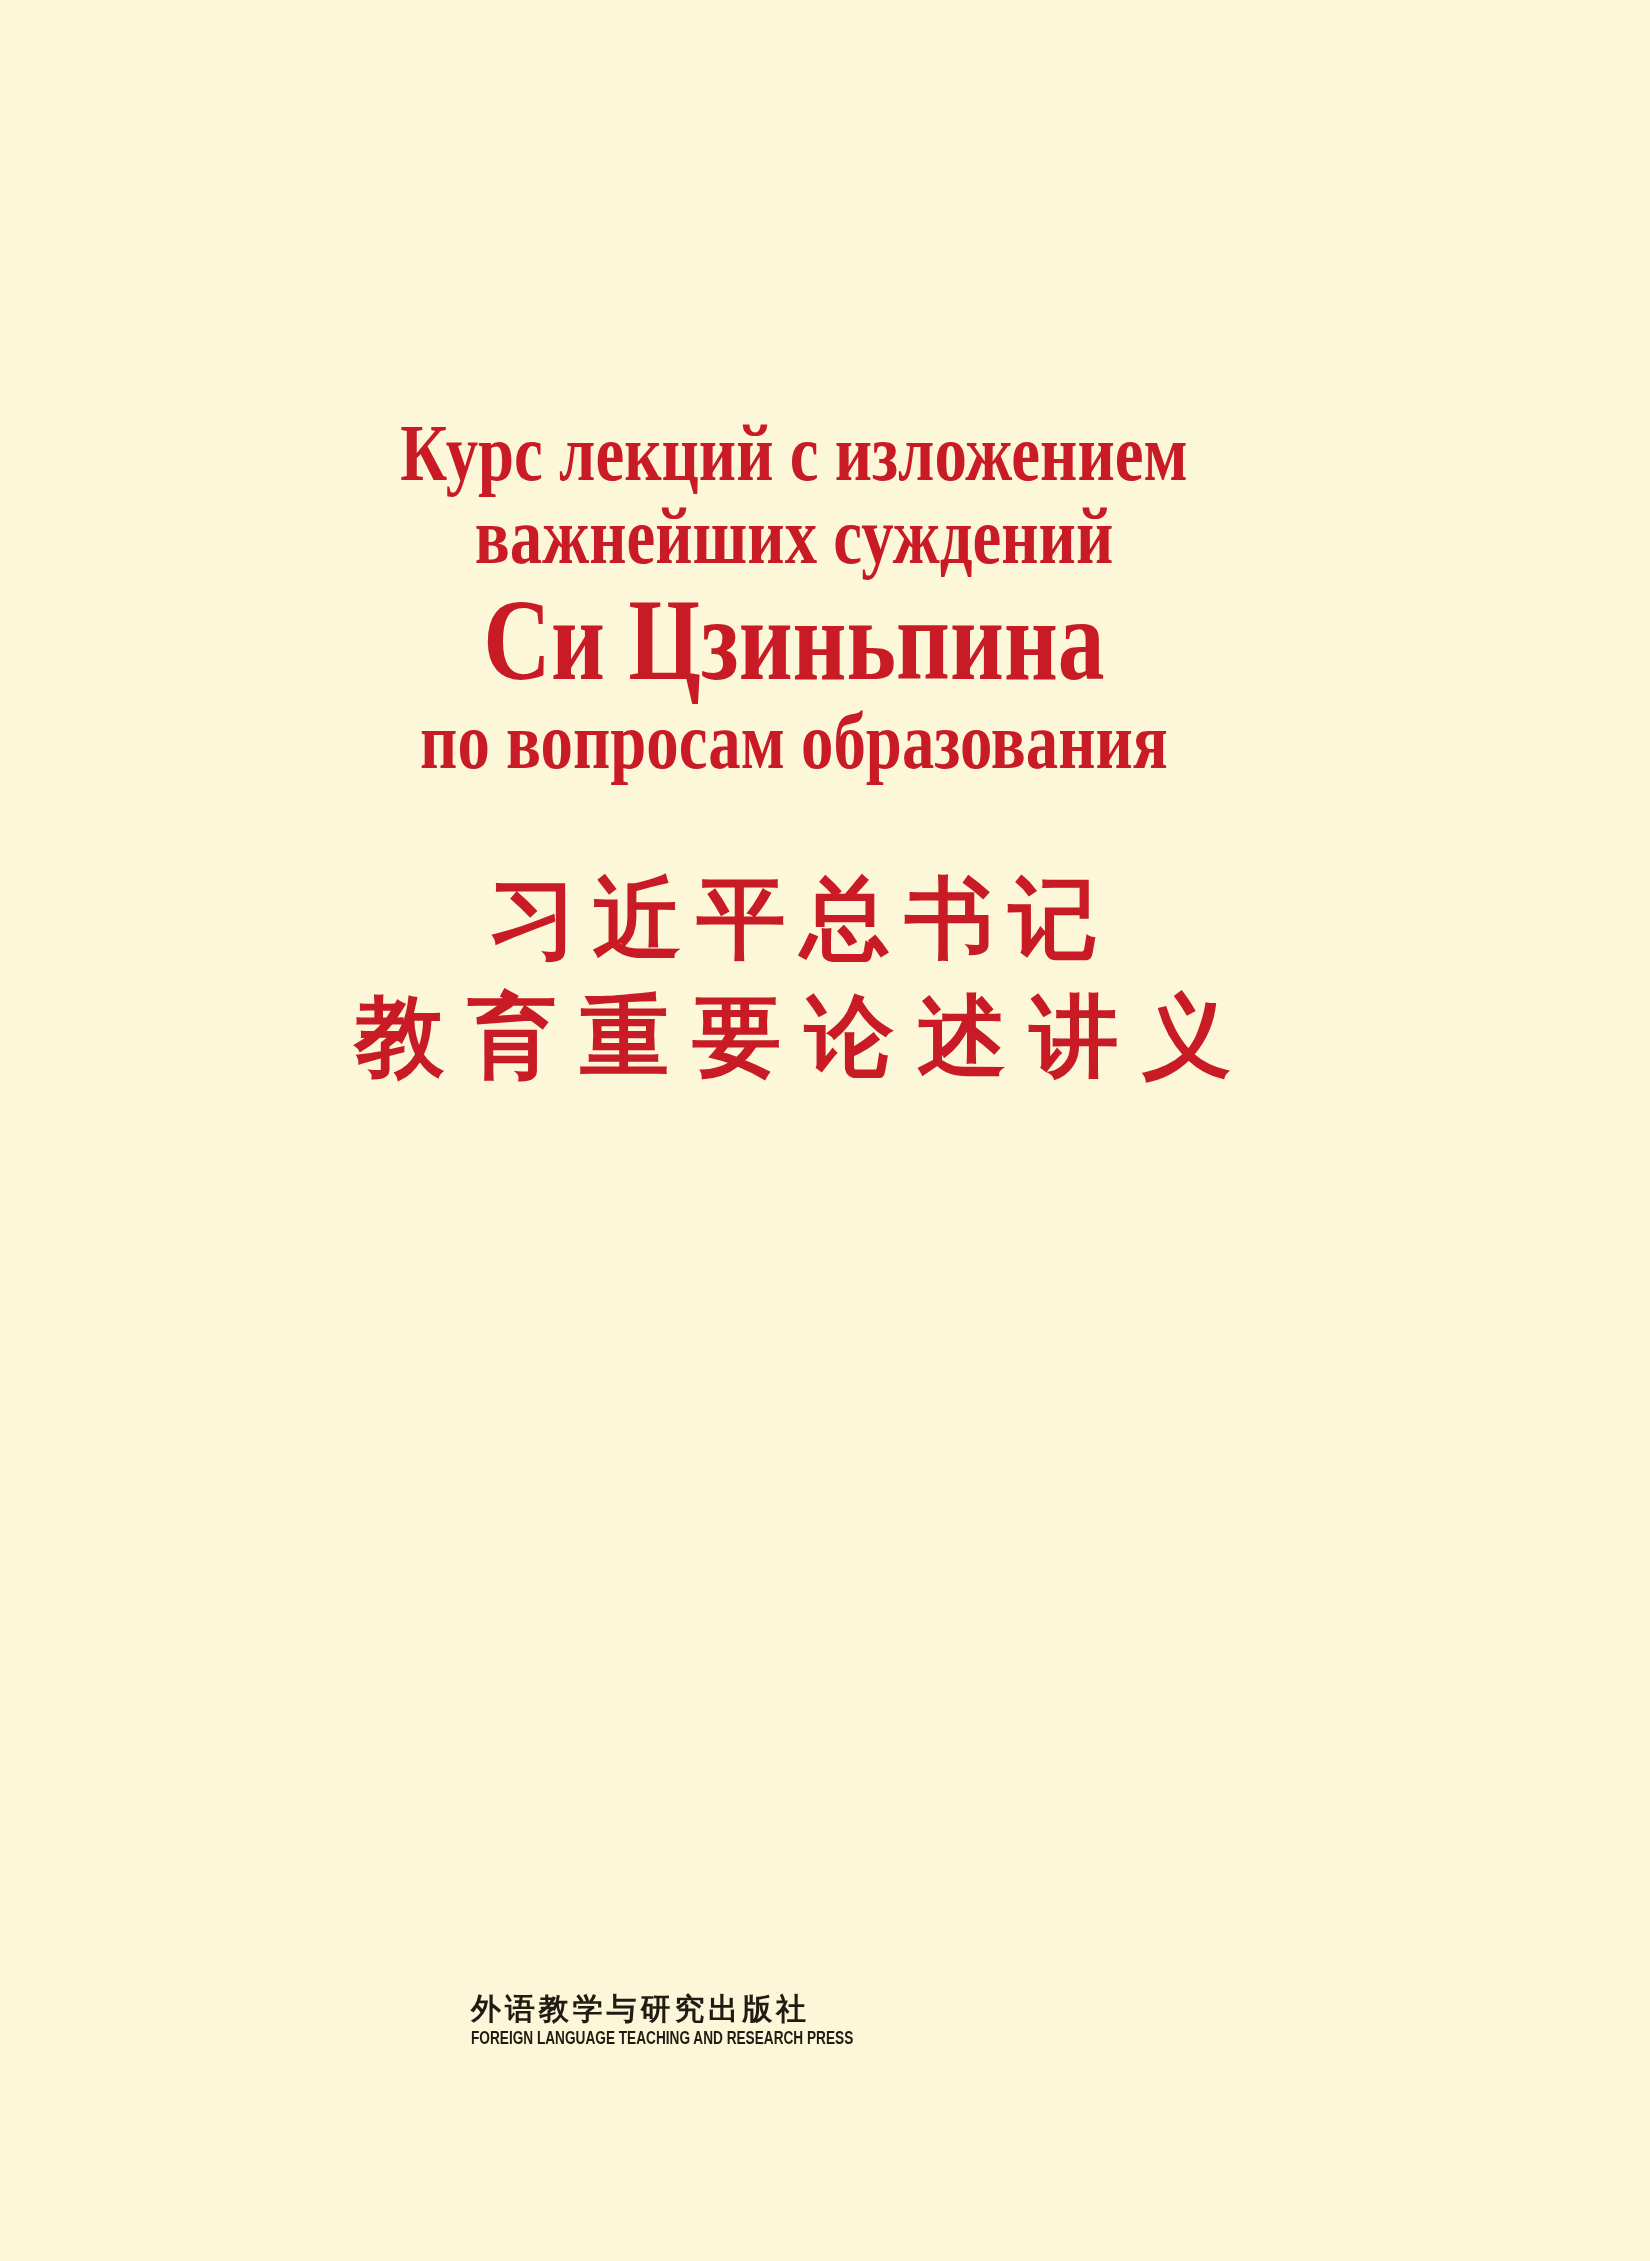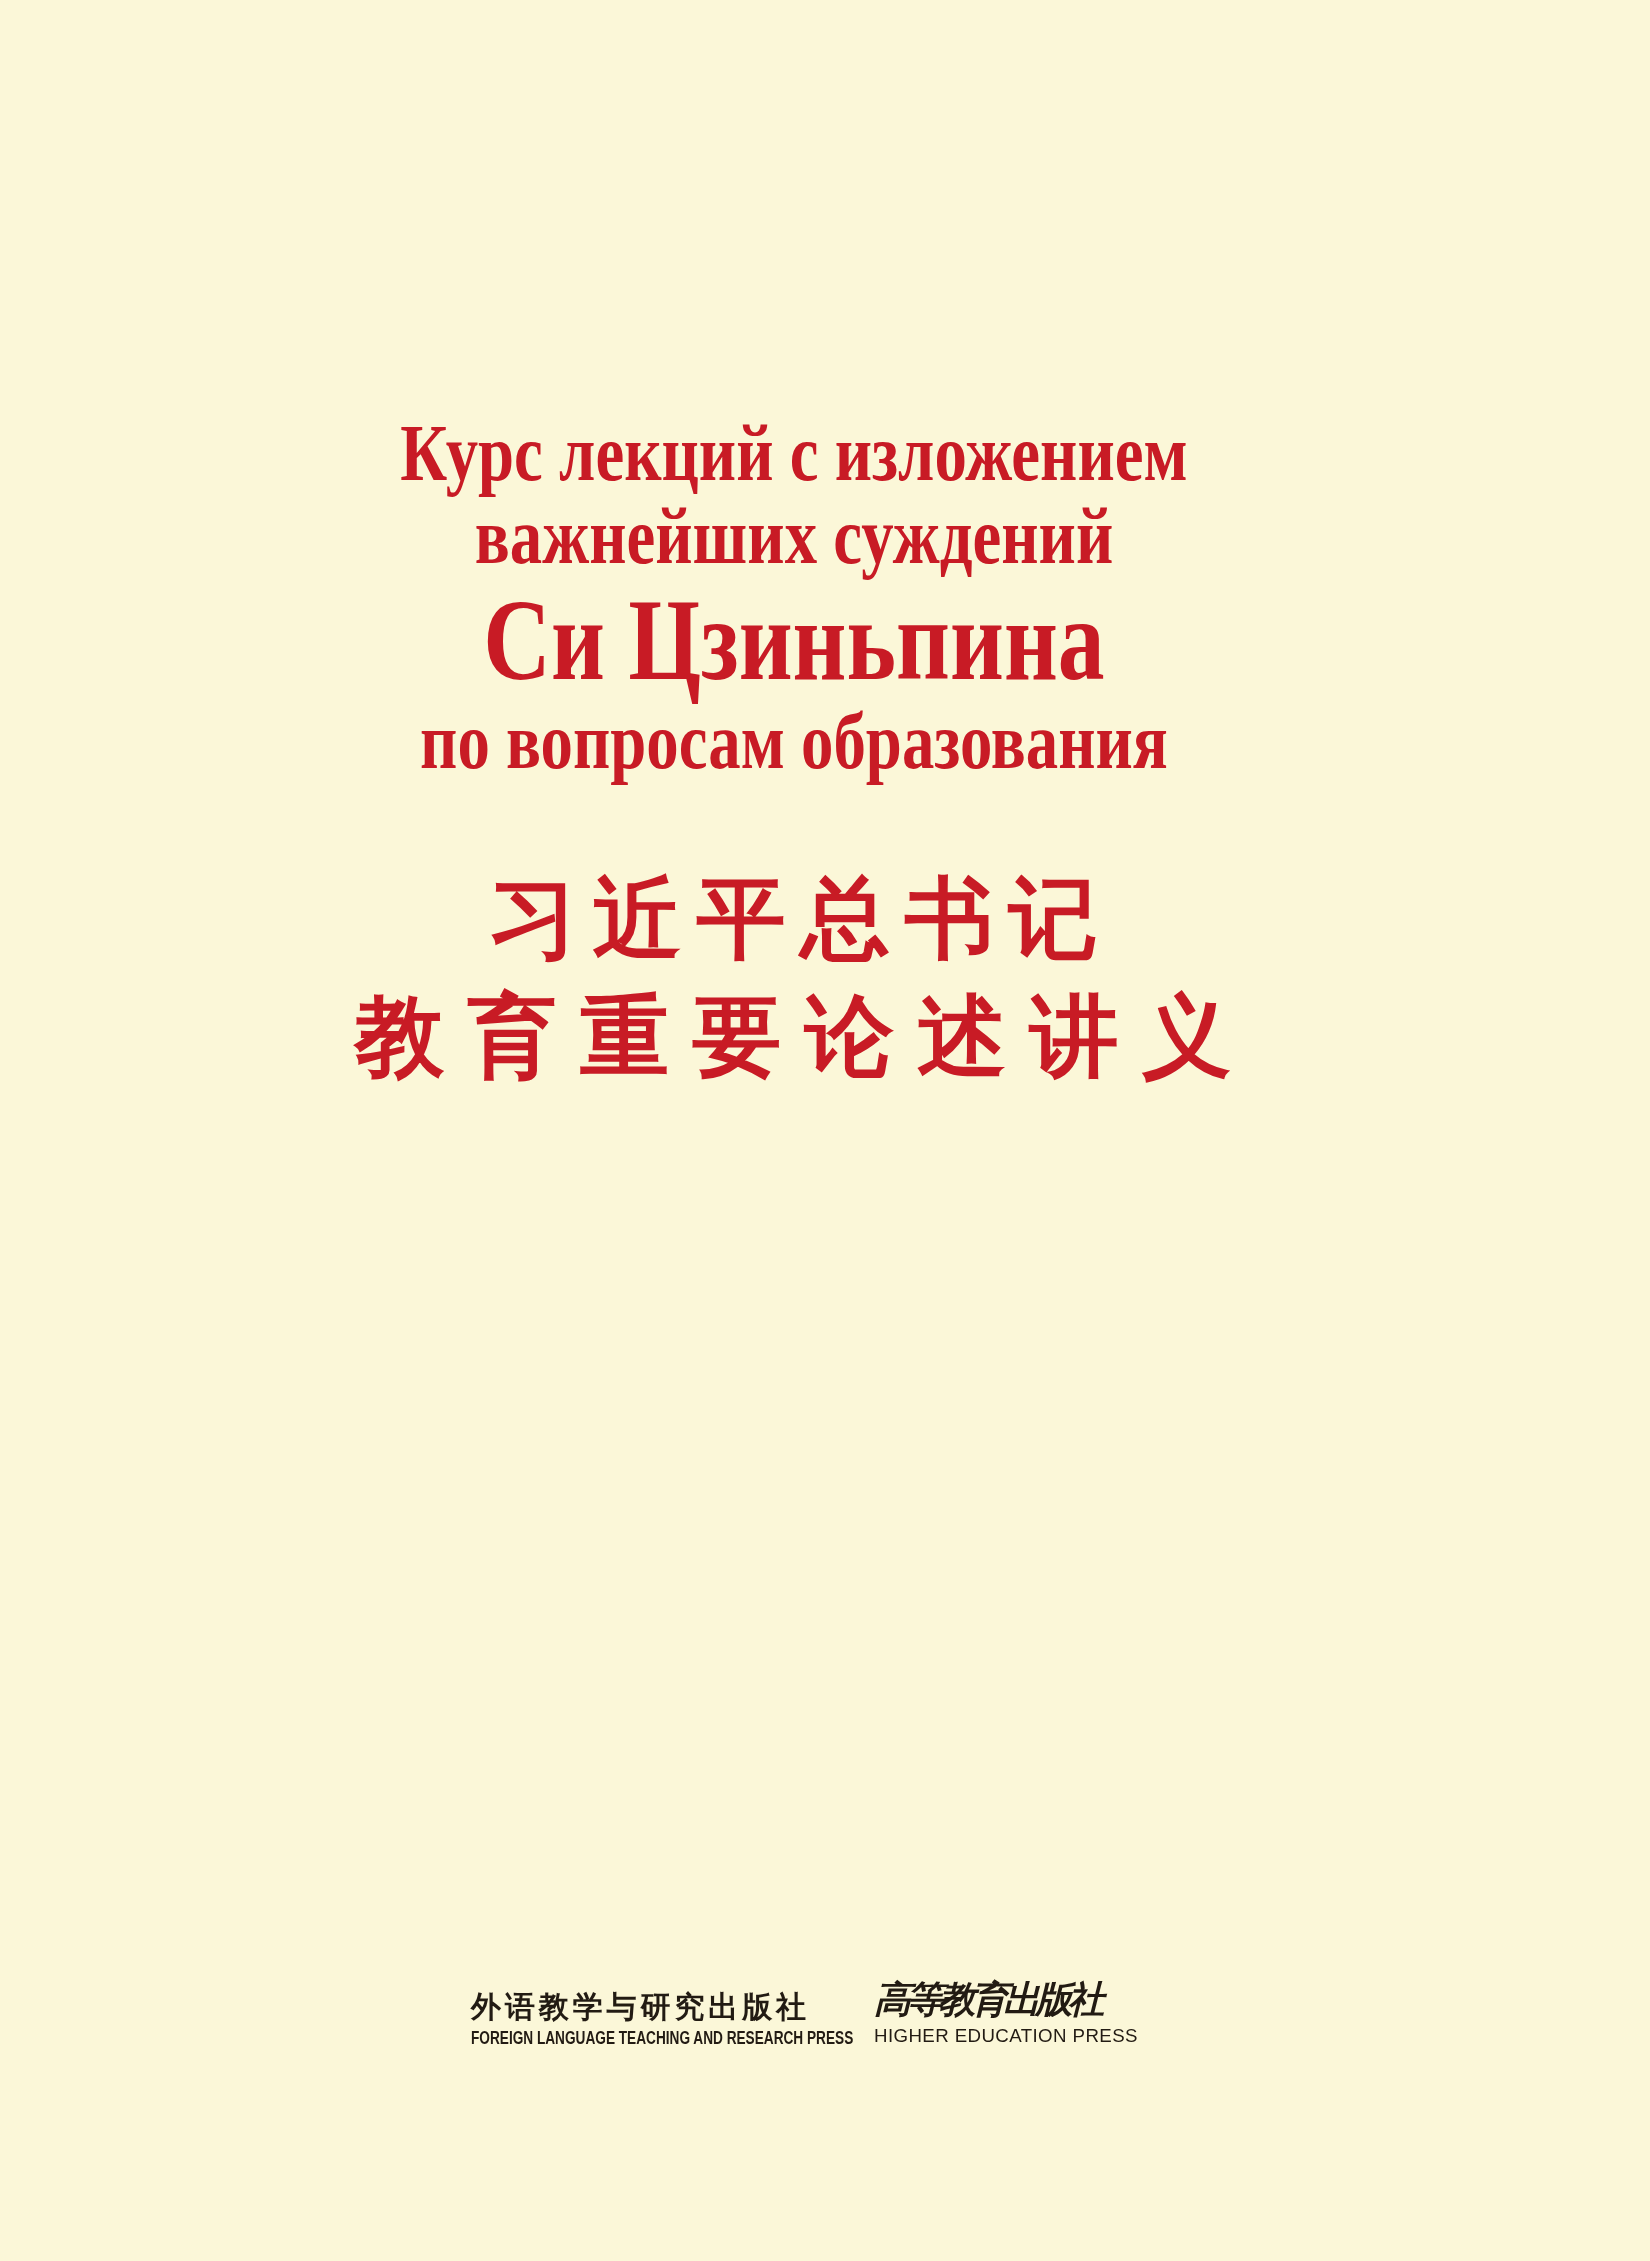--- a/index.html
+++ b/index.html
@@ -71,21 +71,21 @@
   .pub {
     position: absolute;
     color: #221B13;
   }
   .pub-fltrp {
     left: 471px;
     top: 1994px;
     width: 342px;
   }
   .pub-fltrp .pub-cn {
-    font-family: Liberation Mono, monospace;
+    font-family: Liberation Serif, serif;
     font-weight: bold;
     font-size: 30px;
     line-height: 1;
     letter-spacing: 3.9px;
     white-space: nowrap;
   }
   .pub-fltrp .pub-en {
     font-family: "Liberation Sans", sans-serif;
     font-weight: bold;
     font-size: 18.7px;
@@ -134,19 +134,15 @@
   <div class="cn-title">
     <div class="cn-line cn-1">习近平总书记</div>
     <div class="cn-line cn-2">教育重要论述讲义</div>
   </div>
 
   <div class="pub pub-fltrp">
     <div class="pub-cn">外语教学与研究出版社</div>
     <div class="pub-en">FOREIGN LANGUAGE TEACHING AND RESEARCH PRESS</div>
   </div>
 
-  <div class="pub pub-hep">
-    <div class="pub-cn">高等教育出版社</div>
-    <div class="pub-en">HIGHER EDUCATION PRESS</div>
-  </div>
 
 </div>
 
 
 </body></html>

